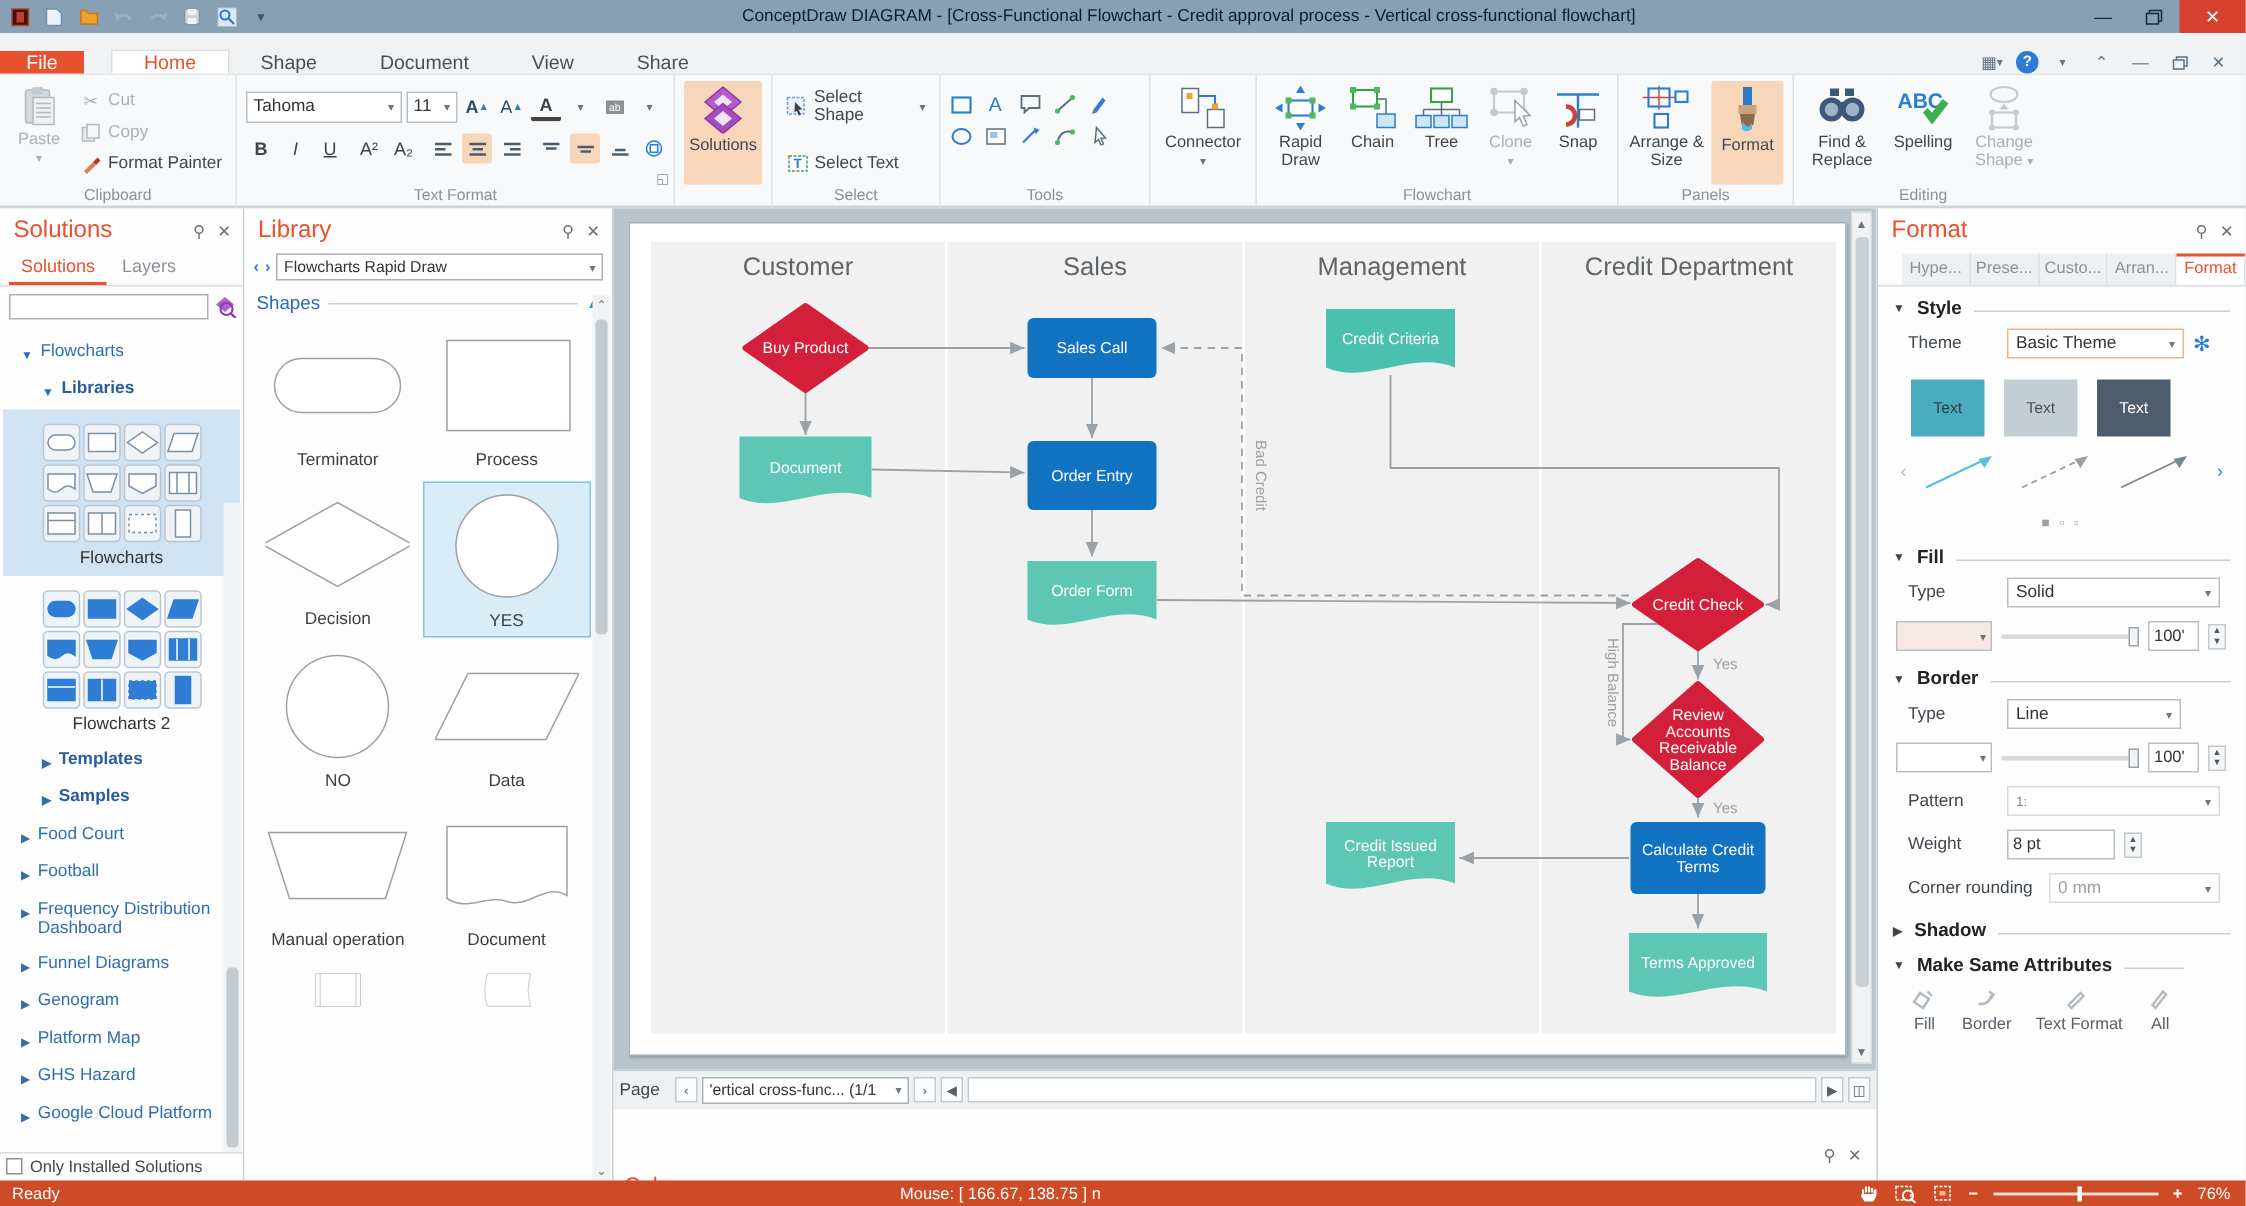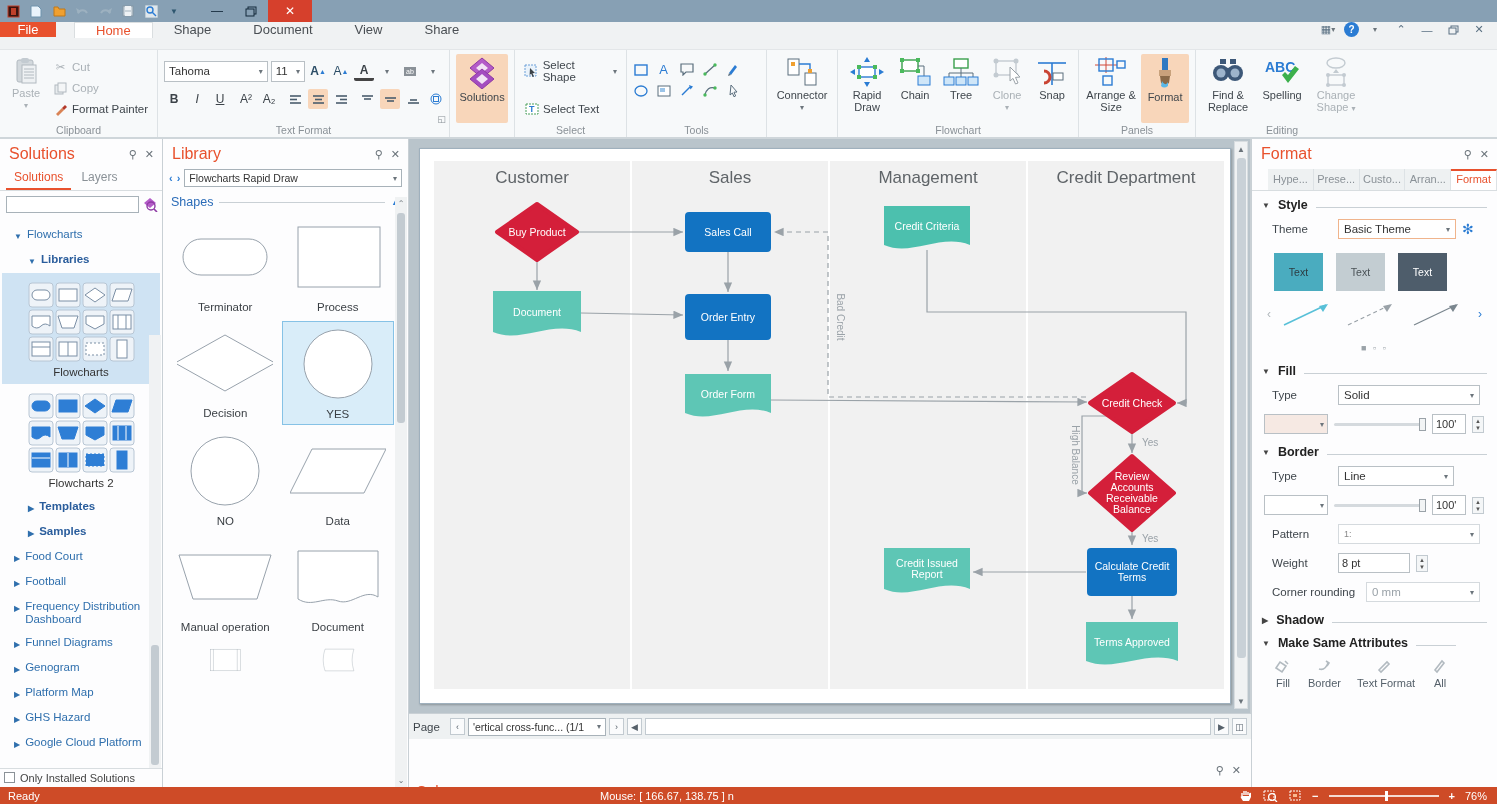--- a/index.html
+++ b/index.html
@@ -8,21 +8,21 @@
   
   #titlebar { position:absolute; left:0; top:0; width:1497px; height:22px; background:#87a0b4; display:flex; align-items:center; }
   #titlebar .qicons { display:flex; align-items:center; gap:9px; padding-left:6px; width:200px; }
   .qicon { width:14px; height:14px; display:flex; align-items:center; justify-content:center; font-size:11px; }
   #title-text { flex:1; text-align:center; color:#0b1e2b; font-size:11.5px; }
   .wbtns { display:flex; height:22px; }
   .wbtn { width:34px; height:22px; display:flex; align-items:center; justify-content:center; color:#13293a; font-size:12px; }
   .wbtn.close { background:#d6402c; color:#fff; width:44px; }
 
   
-  #tabrow { position:absolute; left:0; top:22px; width:1497px; height:28px; background:#f0f2f3; display:flex; align-items:flex-start; border-bottom:1px solid #e3e6e8;}
+  #tabrow { position:absolute; left:0; top:22px; width:1497px; height:28px; background:#f0f2f3; display:flex; align-items:flex-end; border-bottom:1px solid #e3e6e8;}
   #file-btn { width:56px; background:#e8512d; color:#fff; font-size:13px; display:flex; align-items:center; justify-content:center; }
   .rtab { padding:0 21px; display:flex; align-items:center; font-size:13px; color:#4a4f54; }
   .rtab.active { background:#fff; color:#e8512d; border:1px solid #dadee0; border-bottom:none; }
   #tabrow .spacer { flex:1; }
   .tr-ico { display:flex; align-items:center; justify-content:center; width:20px; color:#5b7183; font-size:11px; }
   .helpdot { width:15px; height:15px; border-radius:50%; background:#2b7cd3; color:#fff; font-size:10px; font-weight:bold; display:flex; align-items:center; justify-content:center; }
 
   
   #ribbon { position:absolute; left:0; top:50px; width:1497px; height:89px; background:#f7f9fa; border-bottom:2px solid #cfd6da; display:flex; }
   .rgroup { position:relative; border-right:1px solid #dde2e5; padding:4px 6px 14px 6px; display:flex; gap:4px; }
@@ -180,20 +180,21 @@
       </span>
     <span class="qicon">
         <svg width="13" height="13">
           <rect x="0" y="0" width="13" height="13" fill="#dfe7ec" stroke="#9db1c0"></rect>
           <circle cx="5" cy="5" r="3" fill="none" stroke="#2b7cd3" stroke-width="1.4"></circle>
           <line x1="7" y1="7" x2="11" y2="11" stroke="#2b7cd3" stroke-width="1.4"></line>
         </svg>
       </span>
     <span class="qicon" style="color:#2e566f; font-size:8px;">▼</span>
   </div>
+  <div id="title-text">ConceptDraw DIAGRAM - [Cross-Functional Flowchart - Credit approval process - Vertical cross-functional flowchart]</div>
   <div class="wbtns">
     <div class="wbtn">—</div>
     <div class="wbtn">
         <svg width="12" height="11">
           <rect x="3" y="1" width="8" height="7" fill="none" stroke="#13293a"></rect>
           <rect x="1" y="3" width="8" height="7" fill="#87a0b4" stroke="#13293a"></rect>
         </svg>
       </div>
     <div class="wbtn close">✕</div>
   </div>

